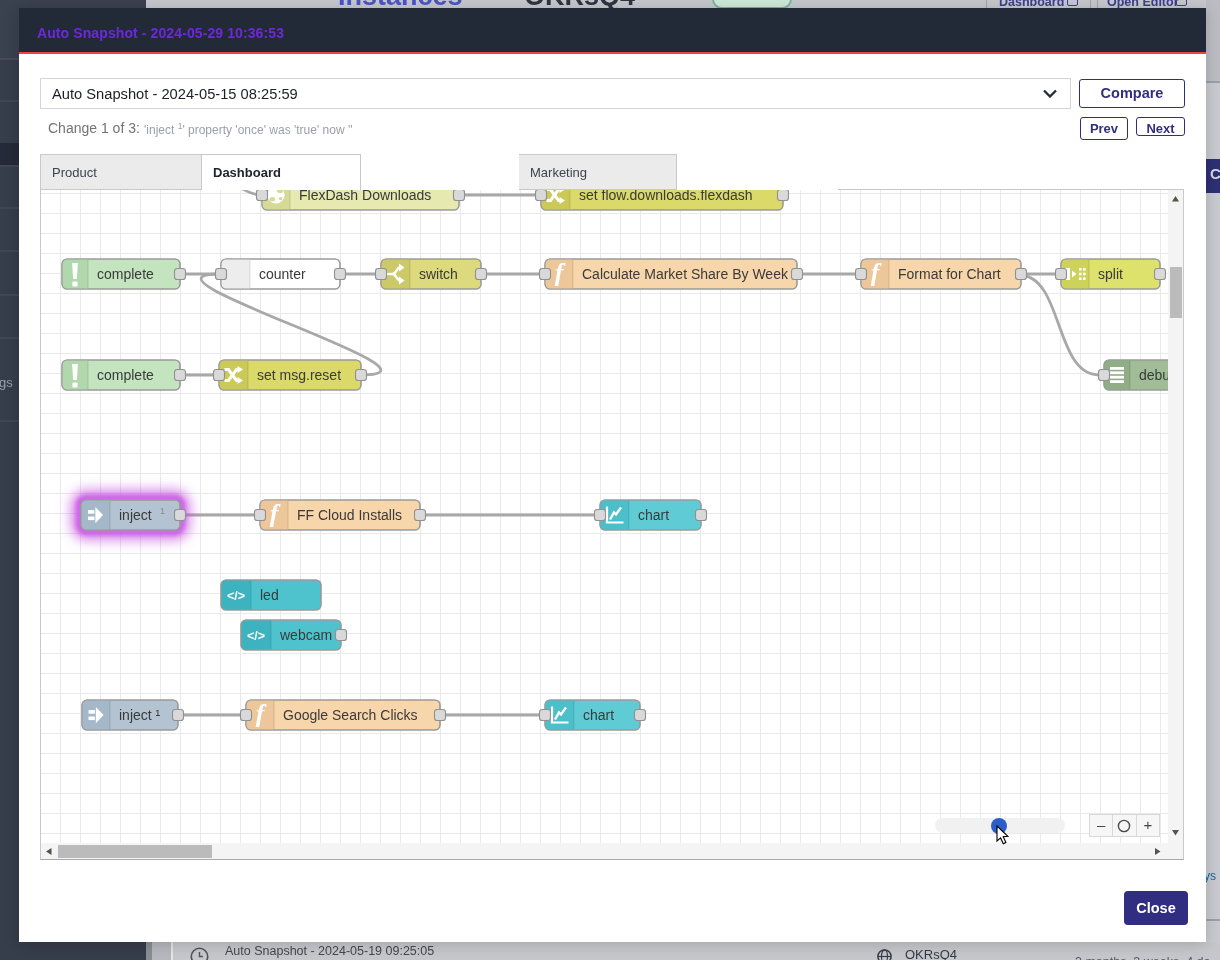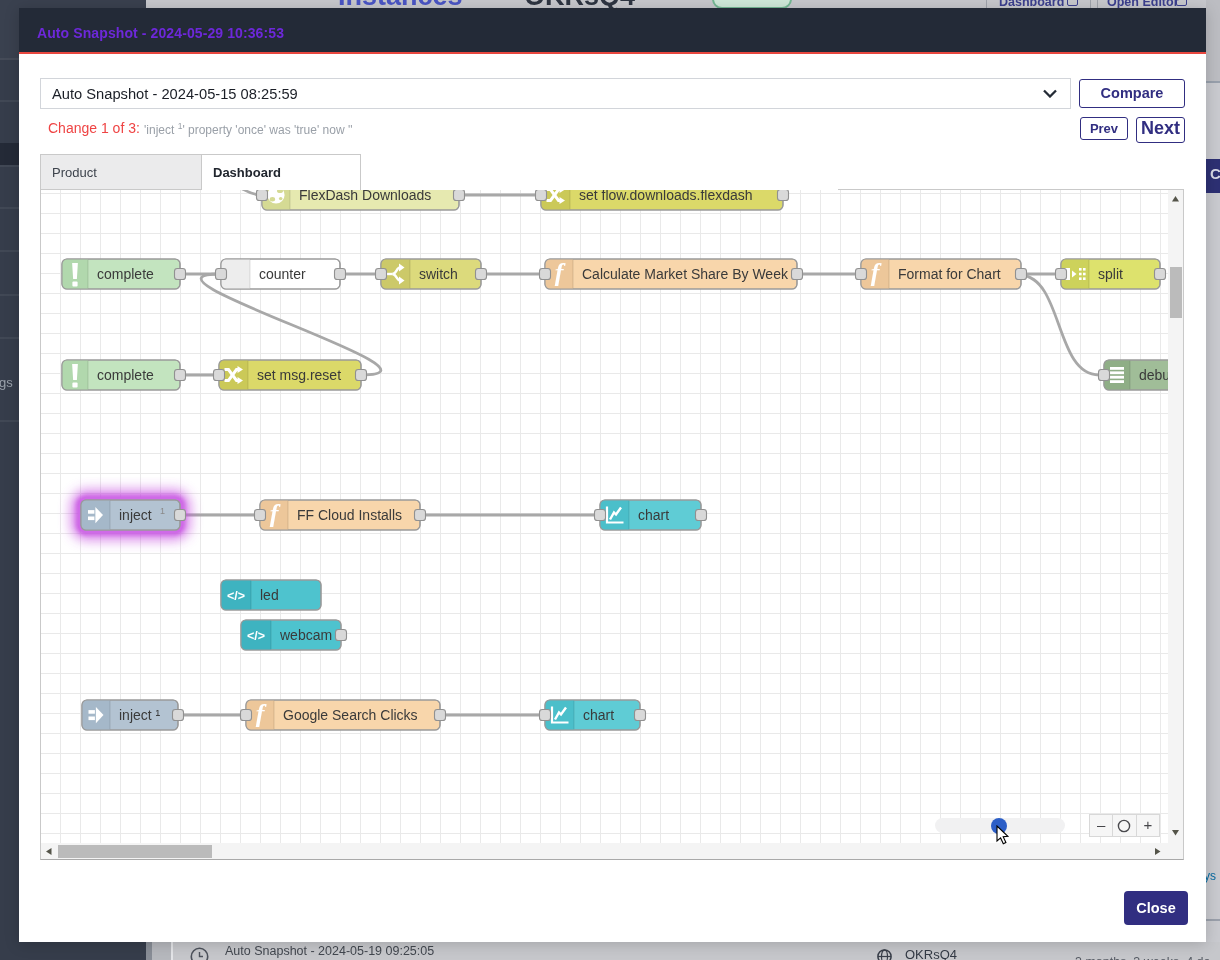--- a/index.html
+++ b/index.html
@@ -16,24 +16,24 @@
   #modal { left:19px; top:8px; width:1187px; height:934px; background:#ffffff;
            box-shadow:0 2px 14px rgba(0,0,0,0.18); }
   #mhead { left:0; top:0; width:1187px; height:46px; background:#232a37; border-bottom:2.5px solid #e8473f; }
   #mtitle { left:18px; top:17px; font-size:14px; font-weight:bold; color:#6d28d9; letter-spacing:0.1px;text-align:right; }
 
   #sel { left:21px; top:70px; width:1031px; height:31px; border:1px solid #d2d5da; border-radius:0; background:#fff; }
   #seltxt { left:11px; top:7px; font-size:14.7px; color:#1b1f27; }
   .btn { border:1px solid #312e81; border-radius:3px; color:#312e81; background:#fff;
          font-weight:bold; text-align:center; }
   #cmp { left:1060px; top:71px; width:106px; height:29px; font-size:14.5px; line-height:27px; }
-  #chg { left:29px; top:111.5px; font-size:14px; color:#ef4444; }
+  #chg { left:29px; top:111.5px; font-size:14px; color:#737373; }
   #chgsub { left:125px; top:113px; font-size:12px; color:#9aa0a8; }
   #prev { left:1061px; top:109px; width:48px; height:23px; font-size:13px; line-height:21px; }
-  #next { left:1117px; top:109px; width:49px; height:26px; font-size:18px; line-height:21px; }
+  #next { left:1117px; top:109px; width:49px; height:19px; font-size:13px; line-height:21px; }
 
   
   #tabs { left:21px; top:146px; width:1144px; height:36px; }
   .tab { position:absolute; top:0; height:36px; background:#ebebec; border:1px solid #c9c9c9;
          font-size:13px; color:#3d434c; line-height:35px; padding-left:11px; border-left:none; }
   .tab.first { border-left:1px solid #c9c9c9; }
   .tab.act { background:#fff; border-bottom:none; height:37px; color:#21262e; font-weight:bold; }
 
   
   #cv { left:21px; top:182px; width:1144px; height:670px; background:#fff; overflow:hidden;
@@ -124,20 +124,21 @@
   </div>
   <div class="abs btn" id="cmp">Compare</div>
   <div class="abs" id="chg">Change 1 of 3:</div>
   <div class="abs" id="chgsub">'inject <sup style="font-size:8.5px">1</sup>' property 'once' was 'true' now ''</div>
   <div class="abs btn" id="prev">Prev</div>
   <div class="abs btn" id="next">Next</div>
 
   <div class="abs" id="tabs">
     <div class="tab first" style="left:0;width:162px;">Product</div>
     <div class="tab act" style="left:162px;width:159px;">Dashboard</div>
+    <div class="tab" style="left:479px;width:158px;">Marketing</div>
   </div>
   <div class="abs" id="cvtopline"></div>
 
   <div class="abs" id="cv">
     <svg id="flowsvg" width="1127" height="653">
 <defs>
           <pattern id="grid" width="20" height="20" x="19" y="3" patternUnits="userSpaceOnUse">
             <path d="M 20 0 L 0 0 0 20" fill="none" stroke="#e9e9e9" stroke-width="1" shape-rendering="crispEdges"></path>
           </pattern>
           <filter id="glow" x="-50%" y="-50%" width="200%" height="200%">

